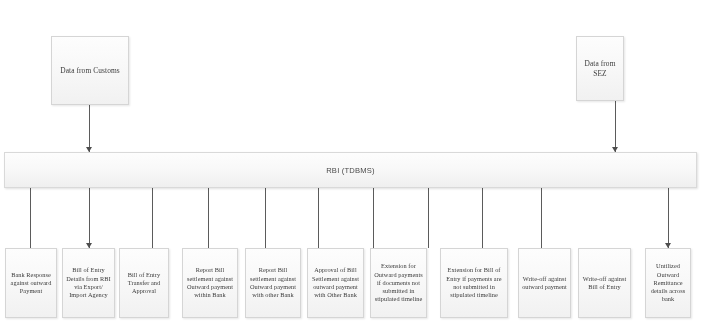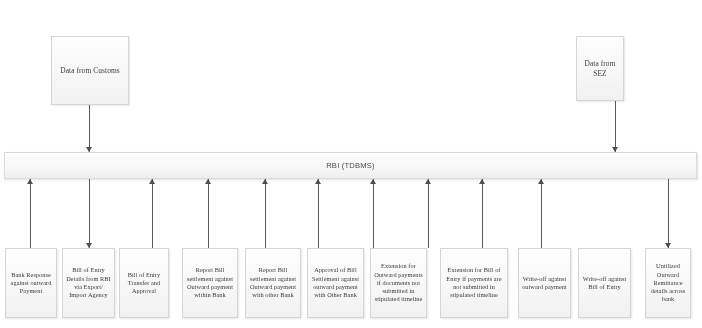--- a/index.html
+++ b/index.html
@@ -113,21 +113,21 @@
       <div class="arrowhead up" style="left: 479px; top: 179px;"></div>
       <div class="connector" style="left: 541px; top: 179px; height: 69px;"></div>
       <div class="arrowhead up" style="left: 538px; top: 179px;"></div>
       <div class="connector" style="left: 668px; top: 179px; height: 69px;"></div>
       <div class="arrowhead down" style="left: 665px; top: 243px;"></div>
     </div>
 
   <div class="node source-node" style="left: 51px; top: 36px; width: 78px; height: 69px;">Data from Customs</div>
   <div class="node source-node" style="left: 576px; top: 36px; width: 48px; height: 65px;">Data from SEZ</div>
 
-  <div class="hub" style="left: 4px; top: 152px; width: 693px; height: 27px;">RBI (TDBMS)</div>
+  <div class="hub" style="left: 4px; top: 152px; width: 693px; height: 36px;">RBI (TDBMS)</div>
 
   <div id="leaf-layer">
       <div class="node leaf-node" style="left: 5px; top: 248px; width: 52px; height: 70px;">Bank Response against outward Payment</div>
       <div class="node leaf-node" style="left: 62px; top: 248px; width: 53px; height: 70px;">Bill of Entry Details from RBI via Export/ Import Agency</div>
       <div class="node leaf-node" style="left: 119px; top: 248px; width: 50px; height: 70px;">Bill of Entry Transfer and Approval</div>
       <div class="node leaf-node" style="left: 182px; top: 248px; width: 56px; height: 70px;">Report Bill settlement against Outward payment within Bank</div>
       <div class="node leaf-node" style="left: 245px; top: 248px; width: 56px; height: 70px;">Report Bill settlement against Outward payment with other Bank</div>
       <div class="node leaf-node" style="left: 307px; top: 248px; width: 57px; height: 70px;">Approval of Bill Settlement against outward payment with Other Bank</div>
       <div class="node leaf-node" style="left: 370px; top: 248px; width: 57px; height: 70px;">Extension for Outward payments if documents not submitted in stipulated timeline</div>
       <div class="node leaf-node" style="left: 440px; top: 248px; width: 68px; height: 70px;">Extension for Bill of Entry if payments are not submitted in stipulated timeline</div>

